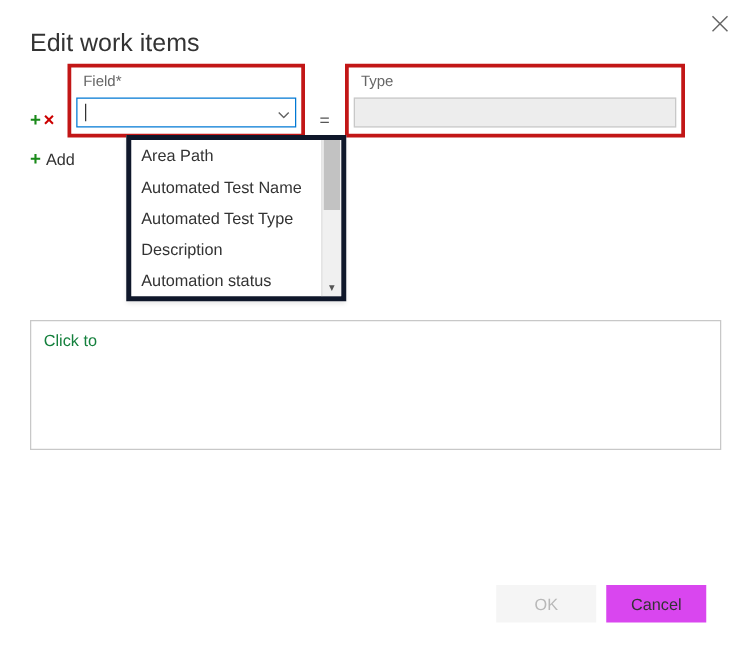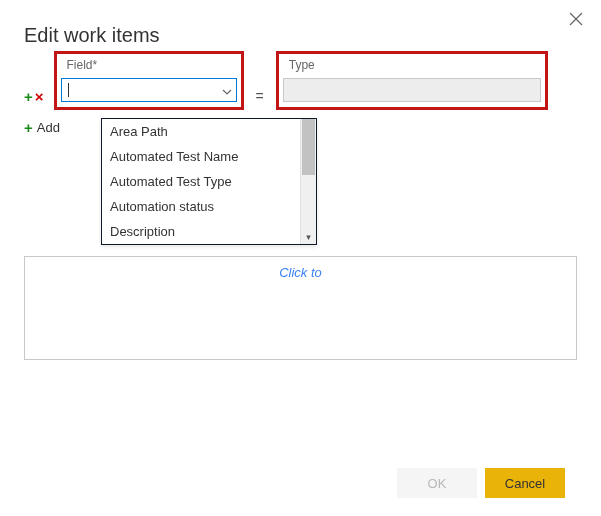--- a/index.html
+++ b/index.html
@@ -101,24 +101,24 @@
     align-items: center;
     gap: 4px;
     margin-top: 10px;
     margin-left: 0px;
     cursor: pointer;
     font-size: 13px;
   }
   .dropdown {
     position: absolute;
     left: 77px;
-    top: 43px;
-    width: 216px;
+    top: 33px;
+    width: 176px;
     background: #fff;
-    border: 1px solid #0f172a;
+    border: 4px solid #0f172a;
     z-index: 10;
     box-shadow: 0 2px 4px rgba(0,0,0,0.1);
   }
   .dropdown-inner {
     max-height: 210px;
     overflow: hidden;
     position: relative;
   }
   .dropdown-item {
     padding: 5px 8px;
@@ -151,37 +151,35 @@
     font-size: 9px;
   }
   .scrollbar-arrow.down { bottom: 0; }
   .notes-box {
     position: absolute;
     left: 24px; right: 24px;
     top: 256px;
     height: 104px;
     border: 1px solid #c8c8c8;
     padding: 8px 10px;
-    color: #3b82f6;
-    font-style: italic;
-    font-size: 13px;
-    text-align: center;
+    color: #15803d;
+    font-size: 13px;
   }
   .button-row {
     position: absolute;
     right: 36px;
     bottom: 18px;
     display: flex;
     gap: 8px;
   }
   .btn {
     min-width: 80px;
     height: 30px;
     border: none;
-    background: #eab308;
+    background: #d946ef;
     color: #333;
     font-size: 13px;
     cursor: pointer;
     padding: 0 14px;
   }
   .btn.disabled {
     background: #f5f5f5;
     color: #b8b8b8;
     cursor: default;
   }
@@ -225,22 +223,22 @@
     <div class="highlight-box">
       <div class="field-label">Type</div>
       <input class="value-input" type="text" disabled="" value="" style="">
     </div>
 
     <div class="dropdown">
       <div class="dropdown-inner">
         <div class="dropdown-item">Area Path</div>
         <div class="dropdown-item">Automated Test Name</div>
         <div class="dropdown-item">Automated Test Type</div>
+        <div class="dropdown-item">Description</div>
         <div class="dropdown-item">Automation status</div>
-        <div class="dropdown-item">Description</div>
         <div class="scrollbar-track">
           <div class="scrollbar-thumb"></div>
           <div class="scrollbar-arrow down">▾</div>
         </div>
       </div>
     </div>
 
   </div>
 
   <div class="add-row">

